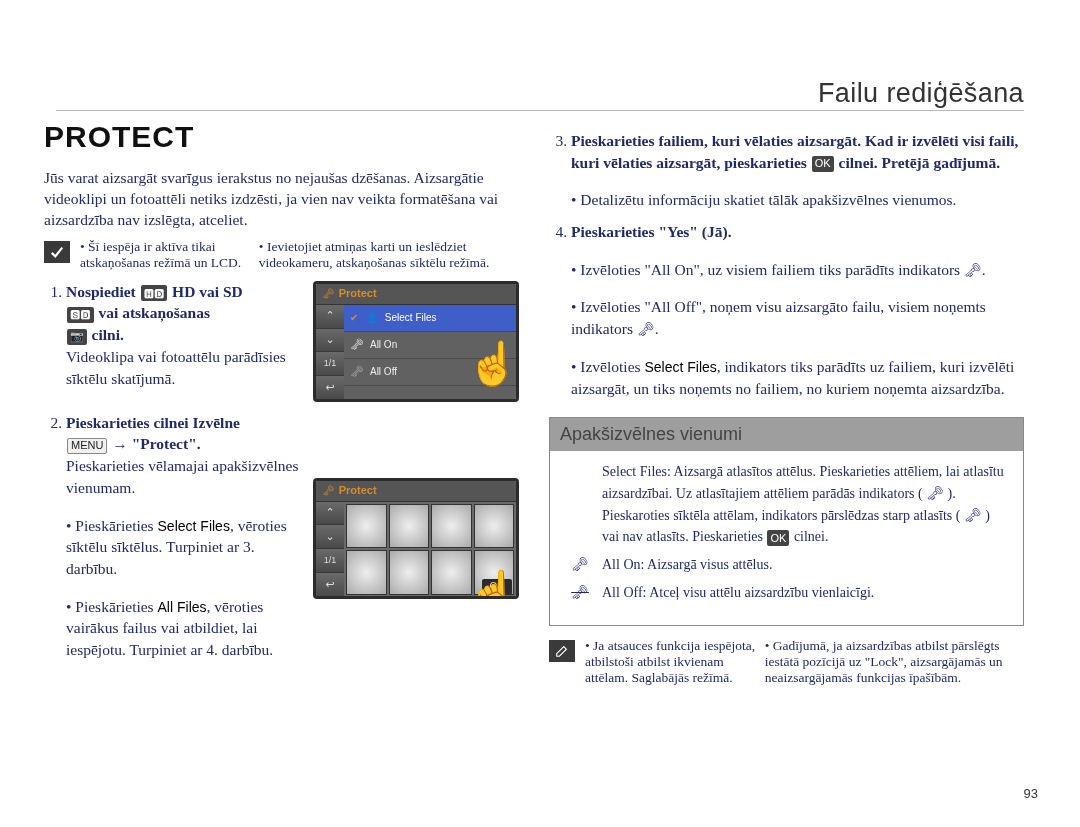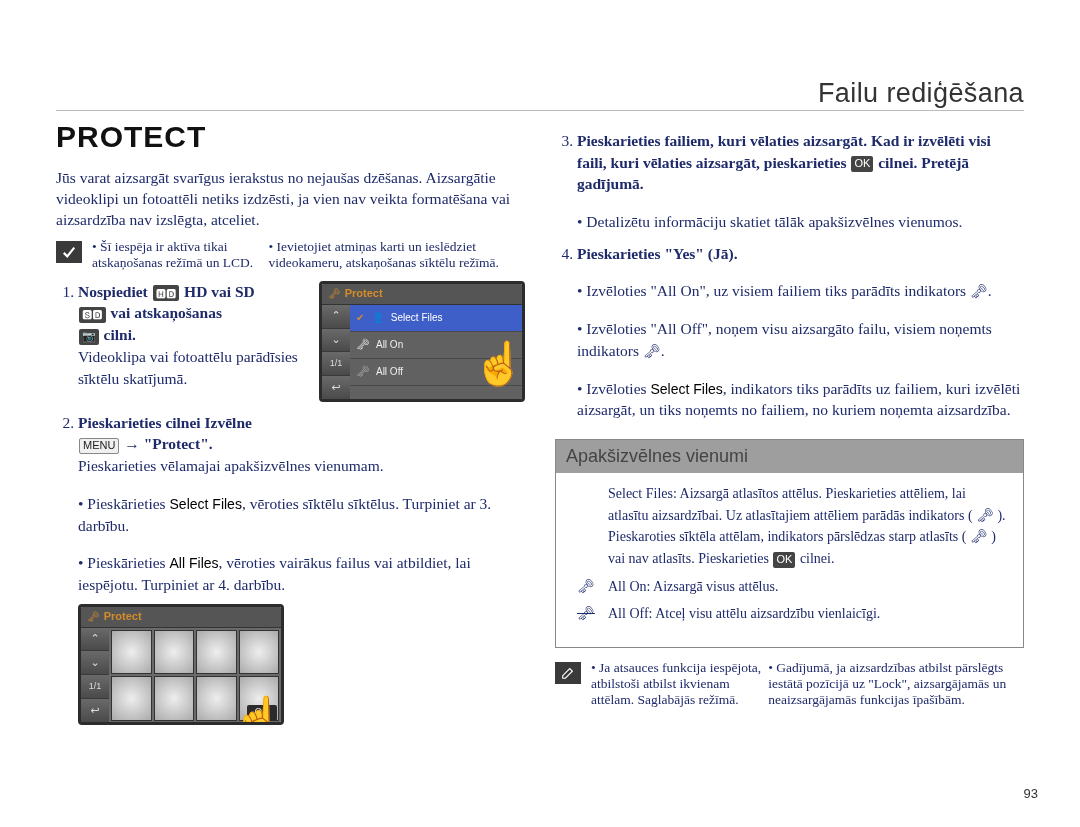--- a/index.html
+++ b/index.html
@@ -18,21 +18,21 @@
     right: 56px;
     font-family: "Helvetica Neue", Arial, sans-serif;
     font-weight: 300;
     font-size: 27px;
     color: #333;
     letter-spacing: 0.4px;
   }
   .pagebody {
     position: absolute;
     top: 120px;
-    left: 56px;
+    left: 44px;
     right: 56px;
     display: flex;
     gap: 30px;
   }
   .col {
     width: 50%;
   }
   h1.title {
     font-family: "Arial Black", Arial, sans-serif;
     font-size: 30px;
@@ -311,21 +311,21 @@
                   <span>All Off</span>
                 </div>
                 <div class="hand">☝</div>
               </div>
             </div>
           </div>
         </div>
       </li>
 
       <li>
-        <div style="display:flex; gap:4px; align-items:flex-start;flex-direction:column;">
+        <div style="display:flex; gap:4px; align-items:center;">
           <div style="flex:1;">
             <span class="step-body">
               <span>Pieskarieties cilnei Izvēlne</span><br>
               <span class="inline-chip white">MENU</span><span> → "Protect".</span>
             </span>
             <div class="step-extra">Pieskarieties vēlamajai apakšizvēlnes vienumam.</div>
             <ul class="step-sub">
               <li>
                 <span>Pieskārieties </span><span style="font-family:Arial,sans-serif;font-size:14px;color:#000;">Select Files</span><span>, vēroties sīktēlu sīktēlus. Turpiniet ar 3. darbību.</span>
               </li>

